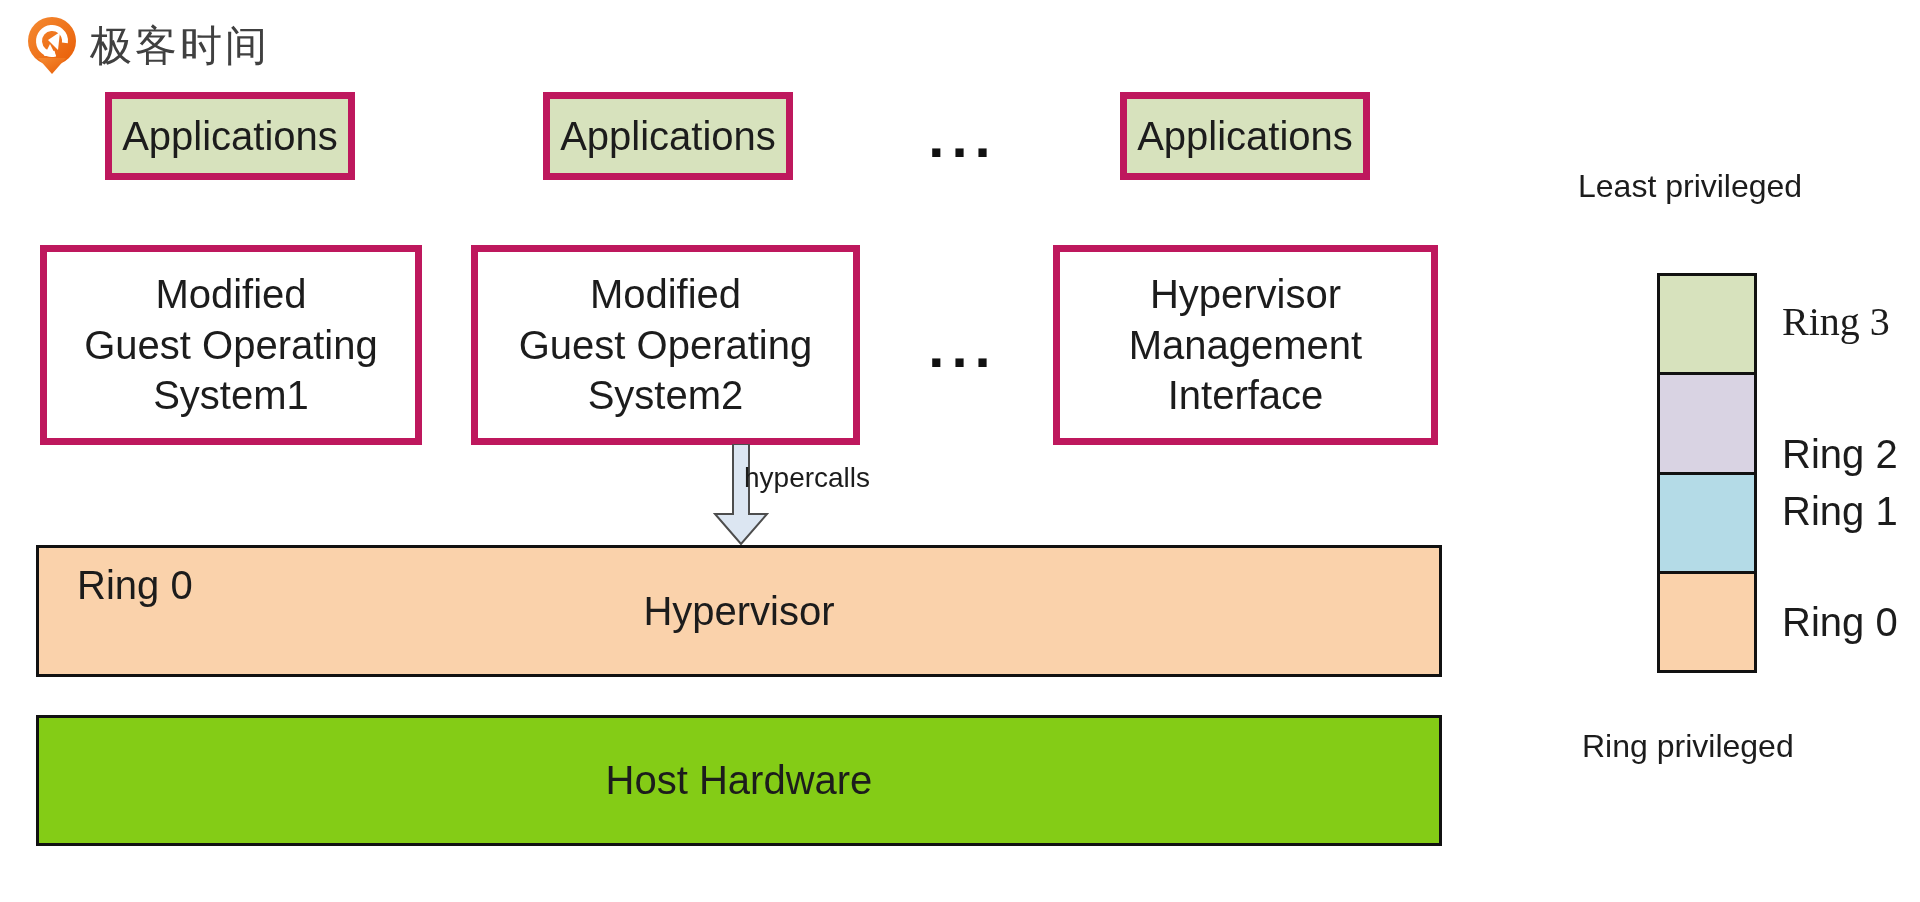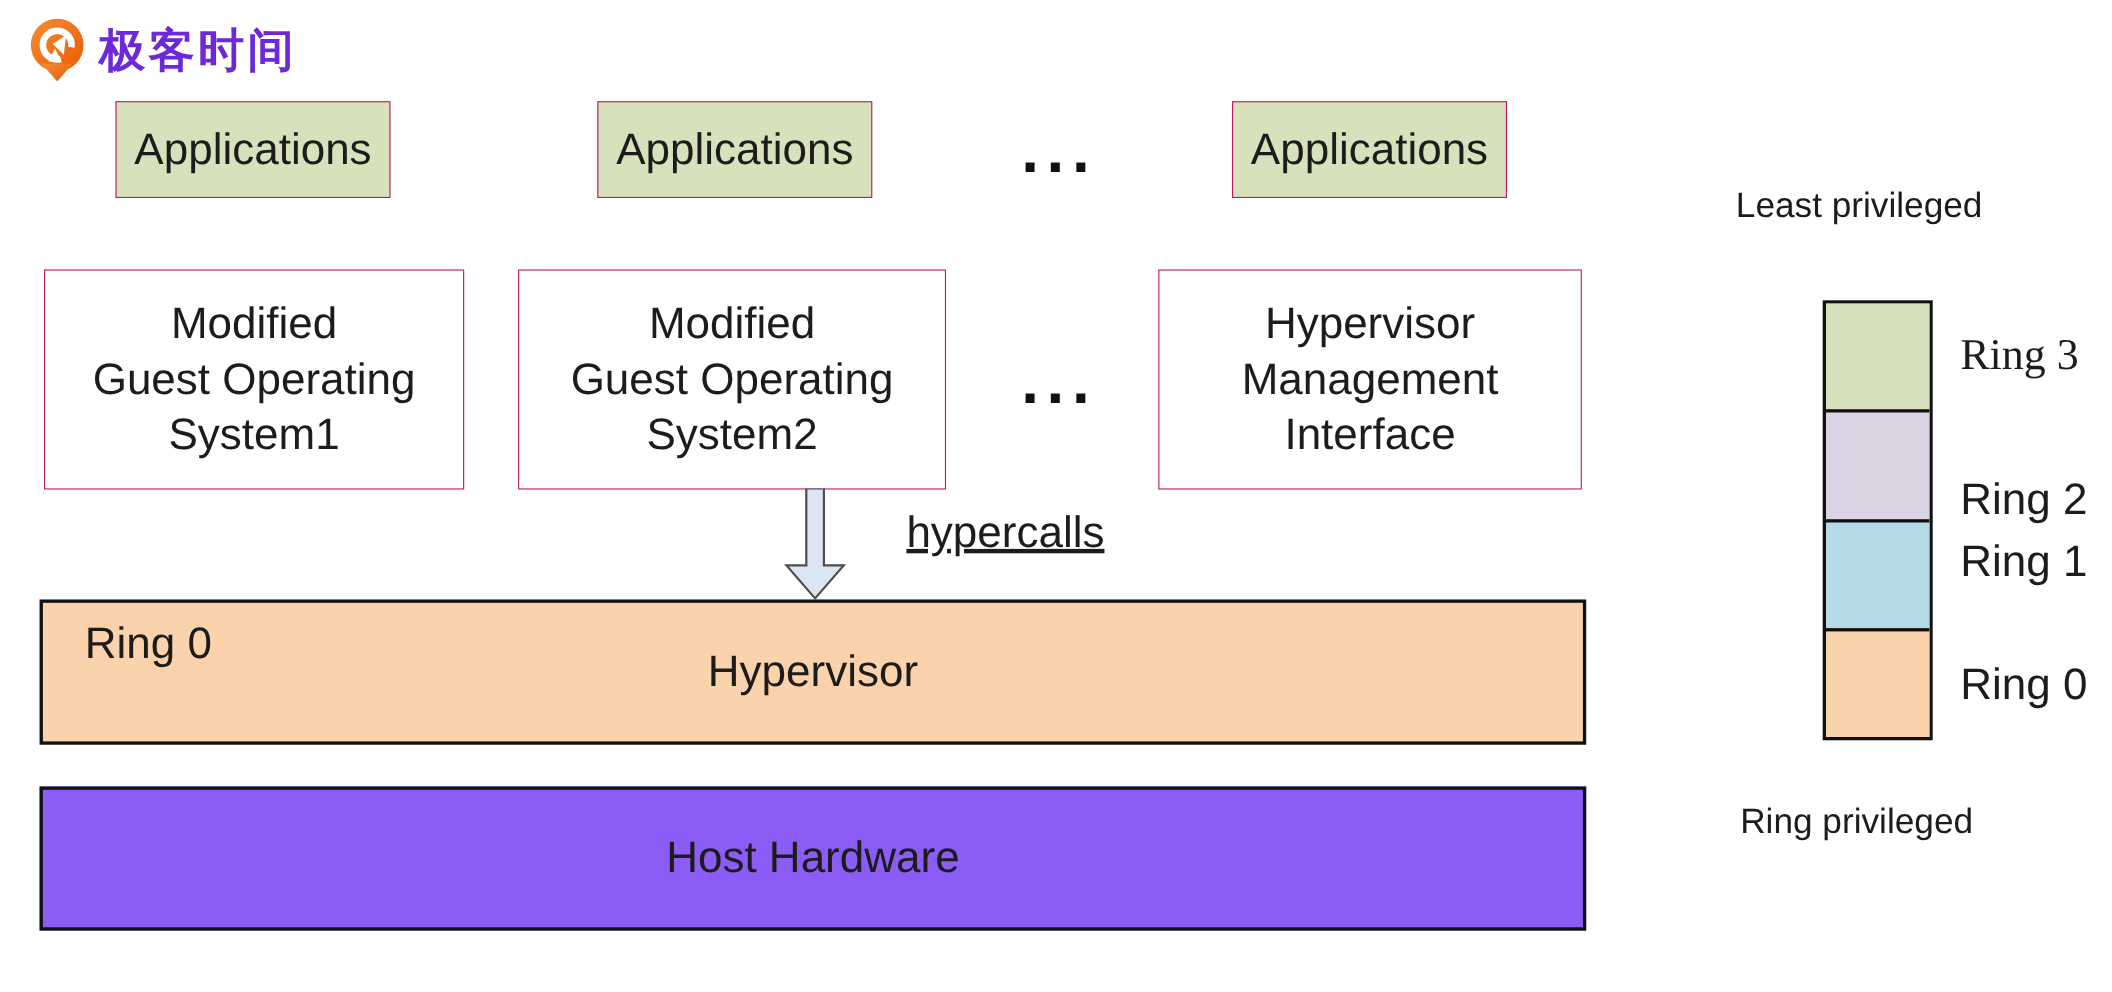--- a/index.html
+++ b/index.html
@@ -9,27 +9,27 @@
     position: relative;
     font-family: "Liberation Sans", "DejaVu Sans", sans-serif;
     color: #1c1c1c;
     overflow: hidden;
   }
   .abs { position: absolute; }
 
   
   .logo { left: 26px; top: 16px; display: flex; align-items: center; gap: 12px; }
   .logo-text {
-    font-size: 42px; font-weight: 700; color: #6d28d9; letter-spacing: 3px;
+    font-size: 42px; font-weight: 400; color: #404040; letter-spacing: 3px;
     font-family: "DejaVu Sans", sans-serif;
   }
 
   
   .dbox {
-    border: 1px solid #be185d;
+    border: 7px solid #be185d;
     display: flex; align-items: center; justify-content: center;
     text-align: center; font-size: 40px; line-height: 1.27;
     white-space: pre-line; background: #fff;
   }
   .app-box  { top: 92px;  height: 88px; }
   .big-box  { top: 245px; height: 200px; }
 
   .dots {
     font-size: 58px; font-weight: 700; letter-spacing: 7px; color: #111;
     line-height: 58px;
@@ -48,21 +48,21 @@
 
   .ring-stack {
     left: 1657px; top: 273px; width: 100px; height: 400px;
     border: 3px solid #111;
     display: flex; flex-direction: column;
   }
   .ring-block { flex: 1 1 0; }
   .ring-block + .ring-block { border-top: 3px solid #111; }
   .ring-label { left: 1782px; height: 50px; line-height: 50px; font-size: 40px; }
 
-  .hypercalls-label { left: 824px; top: 462px; font-size: 40px; text-decoration: underline; }
+  .hypercalls-label { left: 744px; top: 462px; font-size: 28px; }
 </style>
 </head>
 <body>
 
 <div class="abs logo">
   <span style="display:inline-block;width:52px;height:60px;">
     <svg width="52" height="60" viewBox="0 0 52 60">
       <defs>
         <linearGradient id="og" x1="0" y1="0" x2="1" y2="1">
           <stop offset="0" stop-color="#f58b33"></stop>
@@ -100,21 +100,21 @@
     <polygon points="23,0 39,0 39,70 57,70 31,100 5,70 23,70" fill="#dce6f2" stroke="#4d4d4d" stroke-width="2"></polygon>
   </svg>
 </div>
 <div class="abs hypercalls-label">hypercalls</div>
 
 <div class="abs bar" style="top: 545px; height: 132px; background-color: rgb(250, 210, 171);">
   <span class="bar-corner-label">Ring 0</span>
   <span>Hypervisor</span>
 </div>
 
-<div class="abs bar" style="top: 715px; height: 131px; background-color: #8b5cf6;">
+<div class="abs bar" style="top: 715px; height: 131px; background-color: #84cc16;">
   <span>Host Hardware</span>
 </div>
 
 <div class="abs legend-caption" style="left:1578px;top:168px;">Least privileged</div>
 
 <div class="abs ring-stack">
   <div class="ring-block" style="background-color: rgb(215, 226, 189);"></div>
   <div class="ring-block" style="background-color: rgb(217, 211, 227);"></div>
   <div class="ring-block" style="background-color: rgb(180, 219, 231);"></div>
   <div class="ring-block" style="background-color: rgb(250, 210, 171);"></div>

